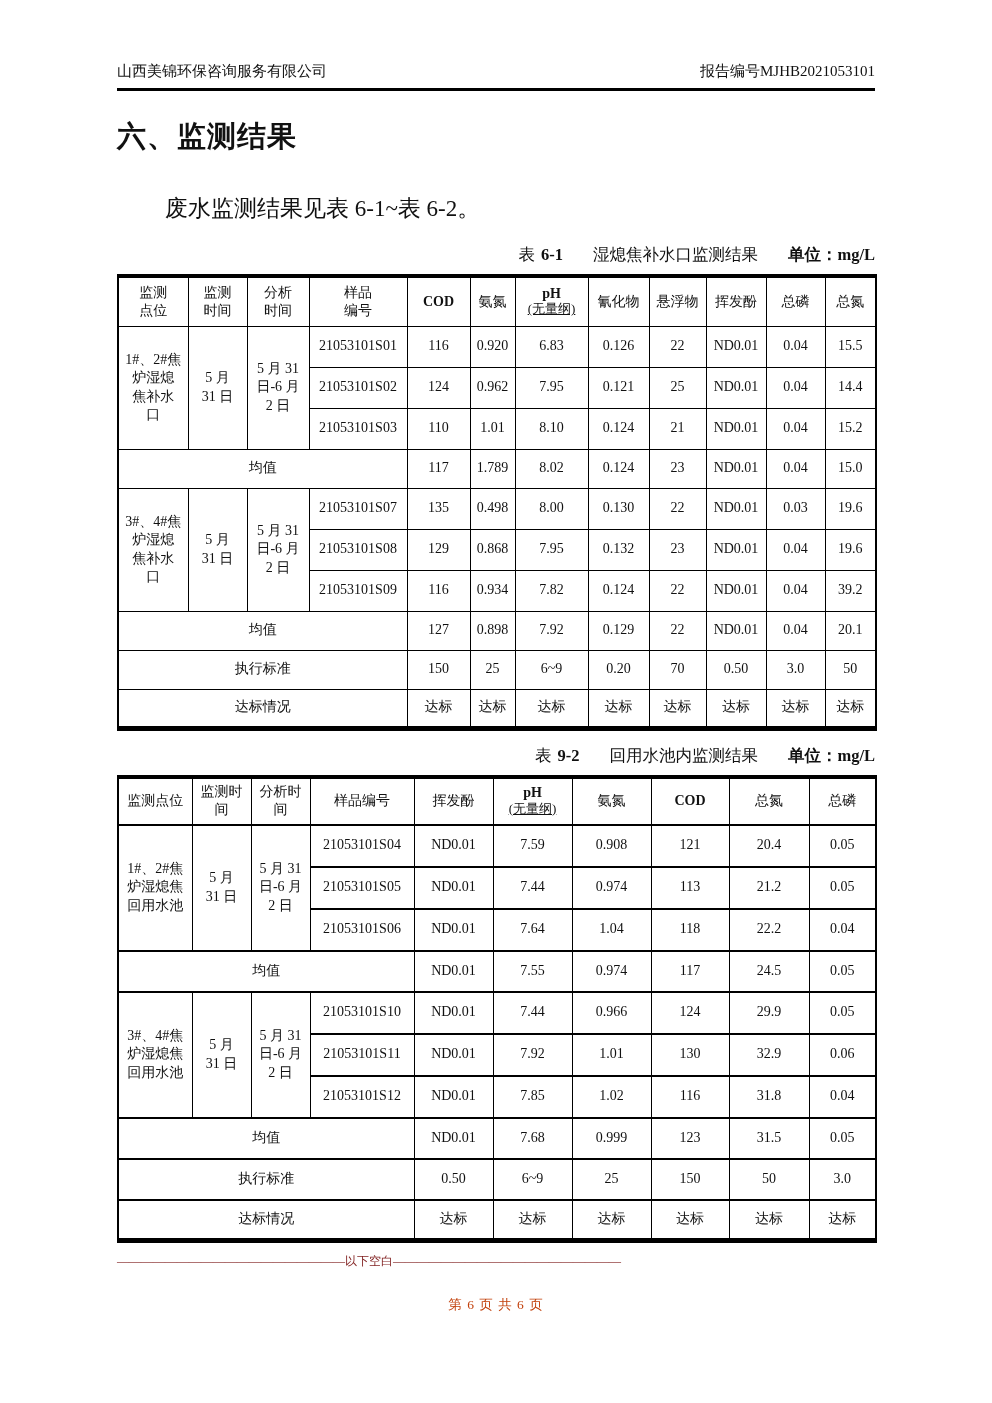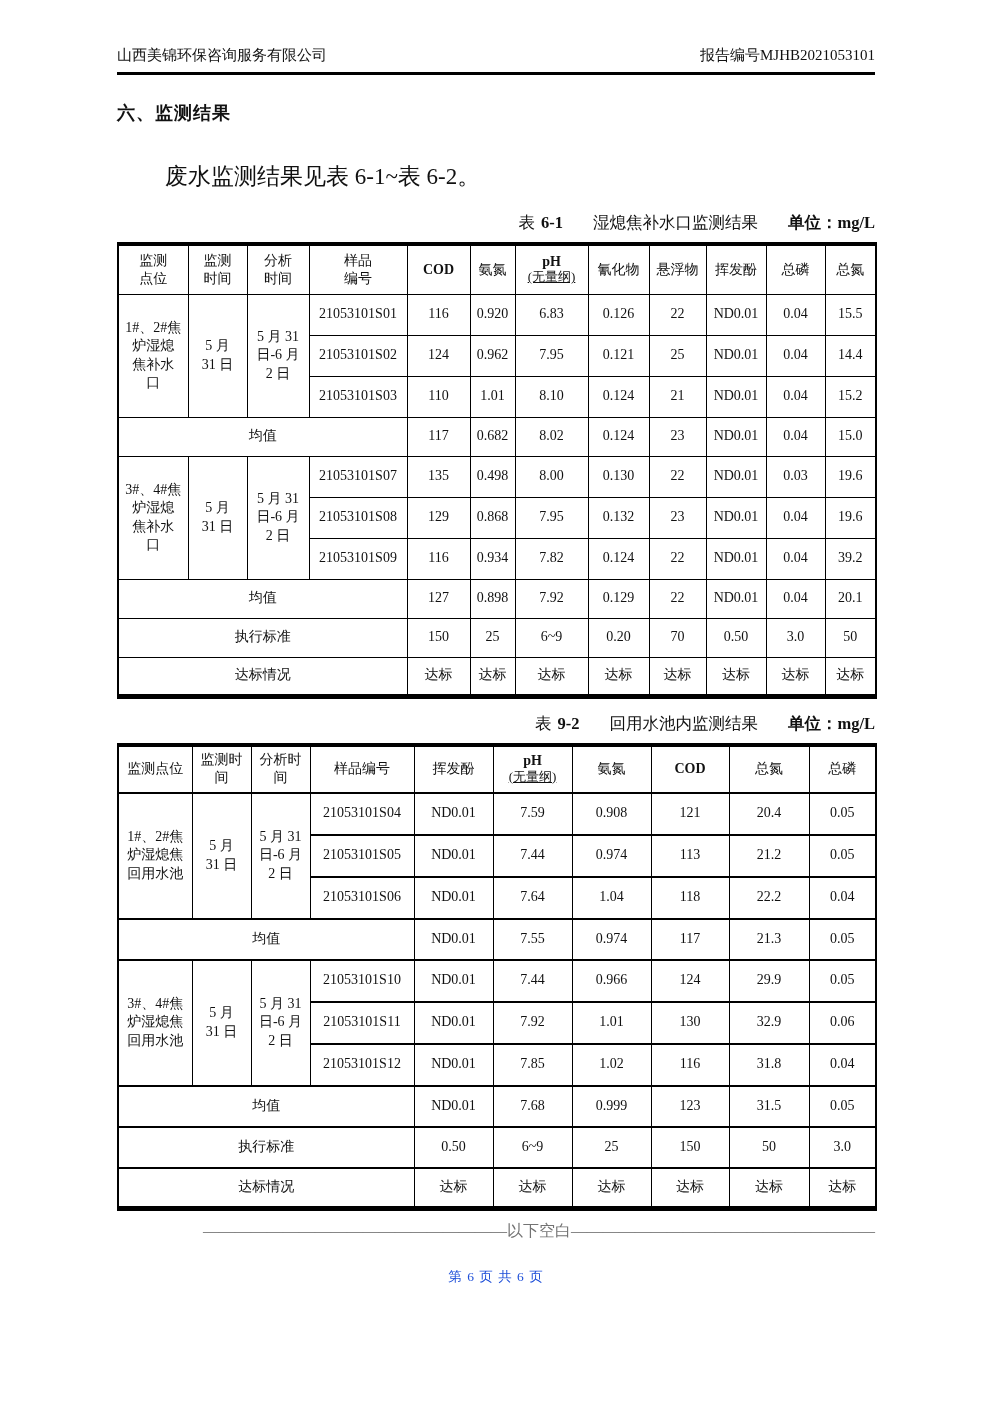--- a/index.html
+++ b/index.html
@@ -1,24 +1,24 @@
 <!DOCTYPE html>
 <html><head>
 <meta charset="utf-8">
 <style>
   html,body{margin:0;padding:0;background:#fff;}
   body{width:992px;height:1403px;color:#111;
        font-family:"Liberation Serif","DejaVu Serif",serif;}
-  .page{width:758px;margin:0 auto;padding-top:46px;}
+  .page{width:758px;margin:0 auto;padding-top:62px;}
 
   .doc-header{display:flex;justify-content:space-between;align-items:flex-end;
               font-size:15px;padding-bottom:7px;}
   .header-rule{border-top:3px solid #000;height:0;}
 
-  .section-title{font-size:18px;font-weight:bold;letter-spacing:1px;margin:26px 0 0 0;}
+  .section-title{font-size:29px;font-weight:bold;letter-spacing:1px;margin:26px 0 0 0;}
   .intro{font-size:23px;margin:36px 0 0 0;text-indent:48px;}
 
   .tbl-caption{text-align:right;font-size:16.5px;margin-top:20px;}
   .tbl-caption .num{font-weight:bold;margin-left:6px;}
   .cap-mid{margin:0 30px;}
   .cap-unit{font-weight:bold;}
 
   table{border-collapse:collapse;table-layout:fixed;width:758px;margin-top:8px;}
   #t1,#t2{border:2px solid #000;border-top:4px solid #000;border-bottom:5px solid #000;}
   td,th{border:1px solid #000;text-align:center;vertical-align:middle;
@@ -28,22 +28,22 @@
   .pre{white-space:pre-line;}
   .b{font-weight:bold;}
   .ph-sub{display:block;font-size:13px;margin-top:-2px;text-decoration:underline;}
   #t1 tr{height:41px;}
   #t1 tr.hrow{height:50px;}
   #t1 tr.srow{height:39px;}
   #t2 tr{height:42px;}
   #t2 tr.hrow{height:48px;}
   #t2 tr.srow{height:41px;}
 
-  .blank-note{text-align:right;font-size:16px;margin-top:10px;white-space:nowrap;color:#737373;}
-  .page-num{text-align:center;font-size:13.5px;margin-top:26px;letter-spacing:1px;color:#1d4ed8;}
+  .blank-note{text-align:left;font-size:12px;margin-top:10px;white-space:nowrap;color:#7f1d1d;}
+  .page-num{text-align:center;font-size:13.5px;margin-top:26px;letter-spacing:1px;color:#c2410c;}
 </style>
 </head>
 <body>
 
 <div class="page">
 
   <div class="doc-header">
     <span>山西美锦环保咨询服务有限公司</span>
     <span>报告编号MJHB2021053101</span>
   </div>
@@ -128,21 +128,21 @@
       <td>8.10</td>
       <td>0.124</td>
       <td>21</td>
       <td>ND0.01</td>
       <td>0.04</td>
       <td>15.2</td>
     </tr>
     <tr class="srow">
       <td colspan="4">均值</td>
       <td>117</td>
-      <td>0.682</td>
+      <td>1.789</td>
       <td>8.02</td>
       <td>0.124</td>
       <td>23</td>
       <td>ND0.01</td>
       <td>0.04</td>
       <td>15.0</td>
     </tr>
     <tr>
       <td class="pre" rowspan="3">3#、4#焦
 炉湿熄
@@ -287,21 +287,21 @@
       <td>118</td>
       <td>22.2</td>
       <td>0.04</td>
     </tr>
     <tr class="srow">
       <td colspan="4">均值</td>
       <td>ND0.01</td>
       <td>7.55</td>
       <td>0.974</td>
       <td>117</td>
-      <td>21.3</td>
+      <td>24.5</td>
       <td>0.05</td>
     </tr>
     <tr>
       <td class="pre" rowspan="3">3#、4#焦
 炉湿熄焦
 回用水池</td>
       <td class="pre" rowspan="3">5 月
 31 日</td>
       <td class="pre" rowspan="3">5 月 31
 日-6 月

